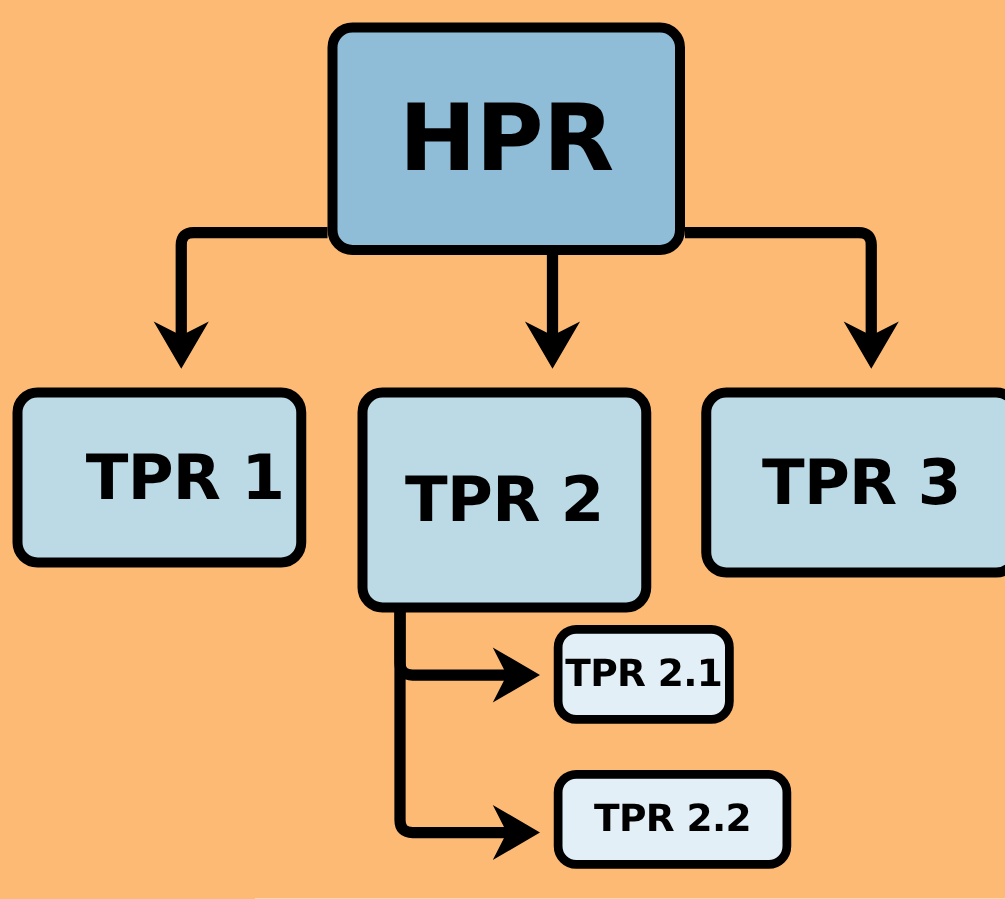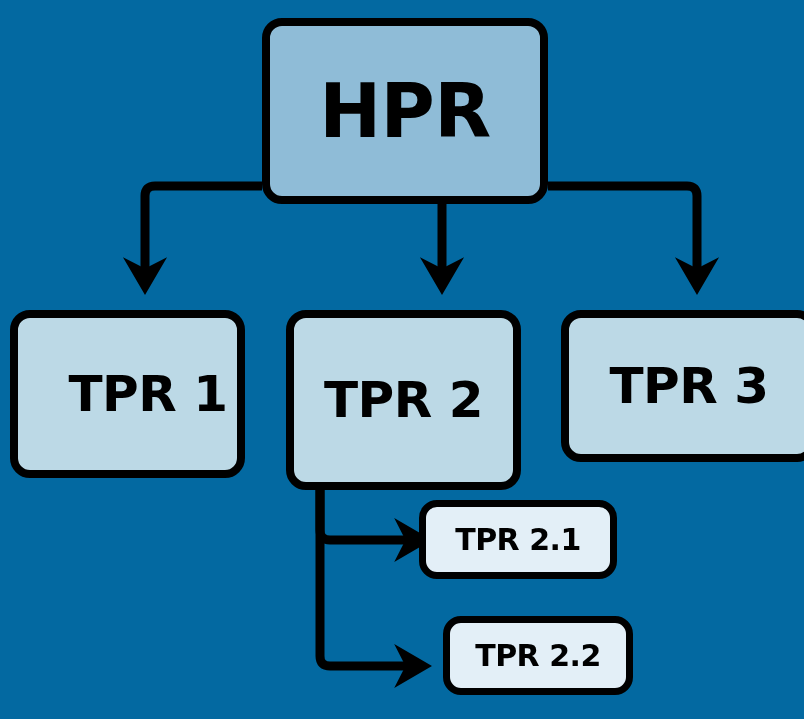--- a/index.html
+++ b/index.html
@@ -10,21 +10,21 @@
   body {
     width: 804px;
     height: 719px;
     overflow: hidden;
     font-family: "DejaVu Sans", sans-serif;
   }
   #diagram-root {
     position: relative;
     width: 804px;
     height: 719px;
-    background: #0369a1;
+    background: #fdba74;
   }
   #connector-layer {
     position: absolute;
     left: 0;
     top: 0;
     width: 804px;
     height: 719px;
   }
   .node {
     position: absolute;
@@ -73,33 +73,33 @@
 
     <path d="M 320 462 L 320 530 Q 320 540 330 540 L 423 540" fill="none" stroke="#000000" stroke-width="9" stroke-linecap="butt" marker-end="url(#arrowhead)"></path>
 
     <path d="M 320 462 L 320 656 Q 320 666 330 666 L 423 666" fill="none" stroke="#000000" stroke-width="9" stroke-linecap="butt" marker-end="url(#arrowhead)"></path>
   </svg>
 
   <div class="node node-root" style="left:262px; top:18px; width:286px; height:186px; background:#8fbcd7;">
     <span>HPR</span>
   </div>
 
-  <div class="node node-tier2" style="left:10px; top:310px; width:235px; height:168px; background:#bcd9e6;padding-left:41px;">
+  <div class="node node-tier2" style="left:10px; top:310px; width:235px; height:144px; background:#bcd9e6;padding-left:41px;">
     <span>TPR 1</span>
   </div>
 
   <div class="node node-tier2" style="left:286px; top:310px; width:235px; height:180px; background:#bcd9e6;">
     <span>TPR 2</span>
   </div>
 
   <div class="node node-tier2" style="left:561px; top:310px; width:256px; height:152px; background:#bcd9e6;">
     <span>TPR 3</span>
   </div>
 
-  <div class="node node-tier3" style="left:419px; top:500px; width:198px; height:79px; background:#e3eff7;">
+  <div class="node node-tier3" style="left:443px; top:500px; width:144px; height:79px; background:#e3eff7;">
     <span>TPR 2.1</span>
   </div>
 
   <div class="node node-tier3" style="left:443px; top:616px; width:190px; height:79px; background:#e3eff7;justify-content:center;">
     <span>TPR 2.2</span>
   </div>
 
 </div>
 
 </body></html>

